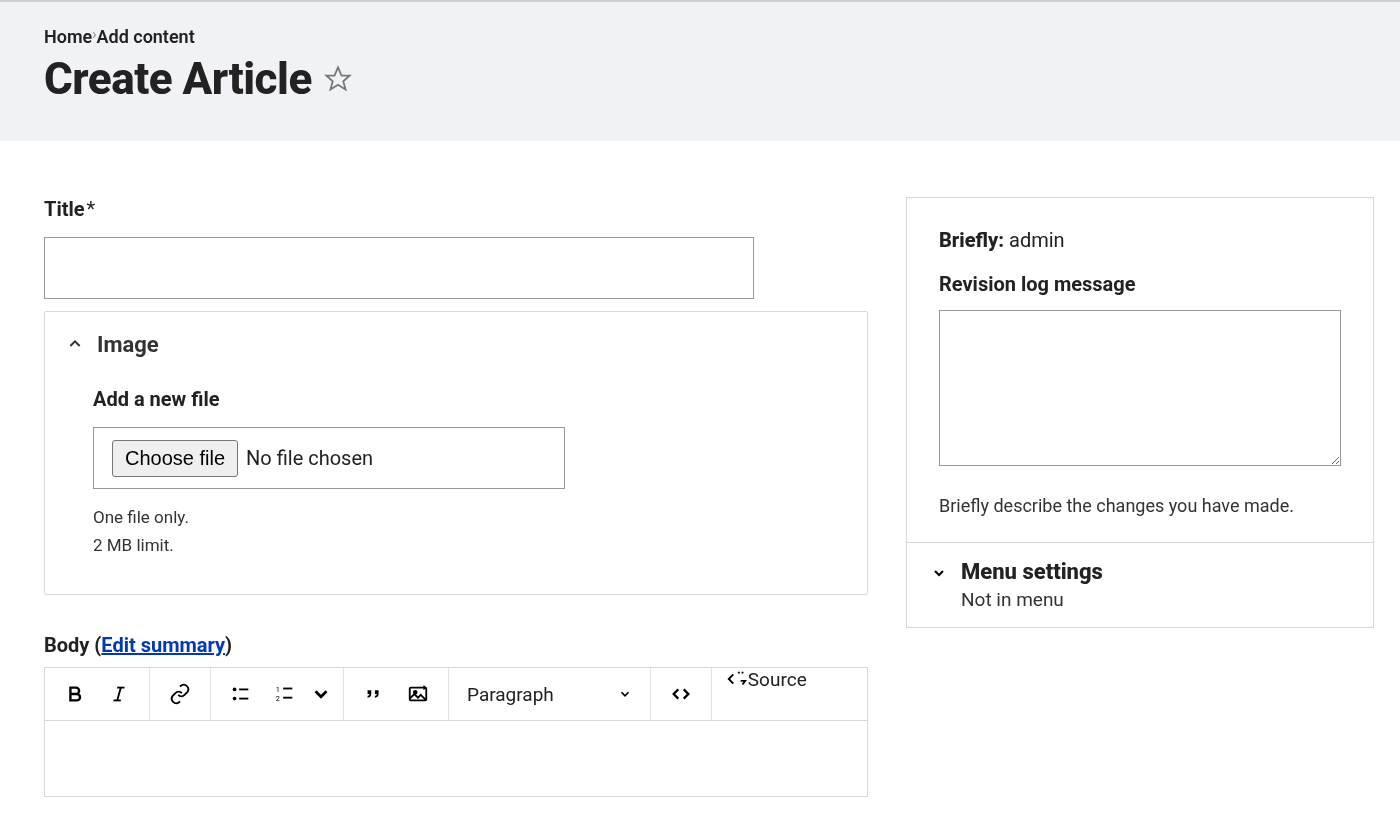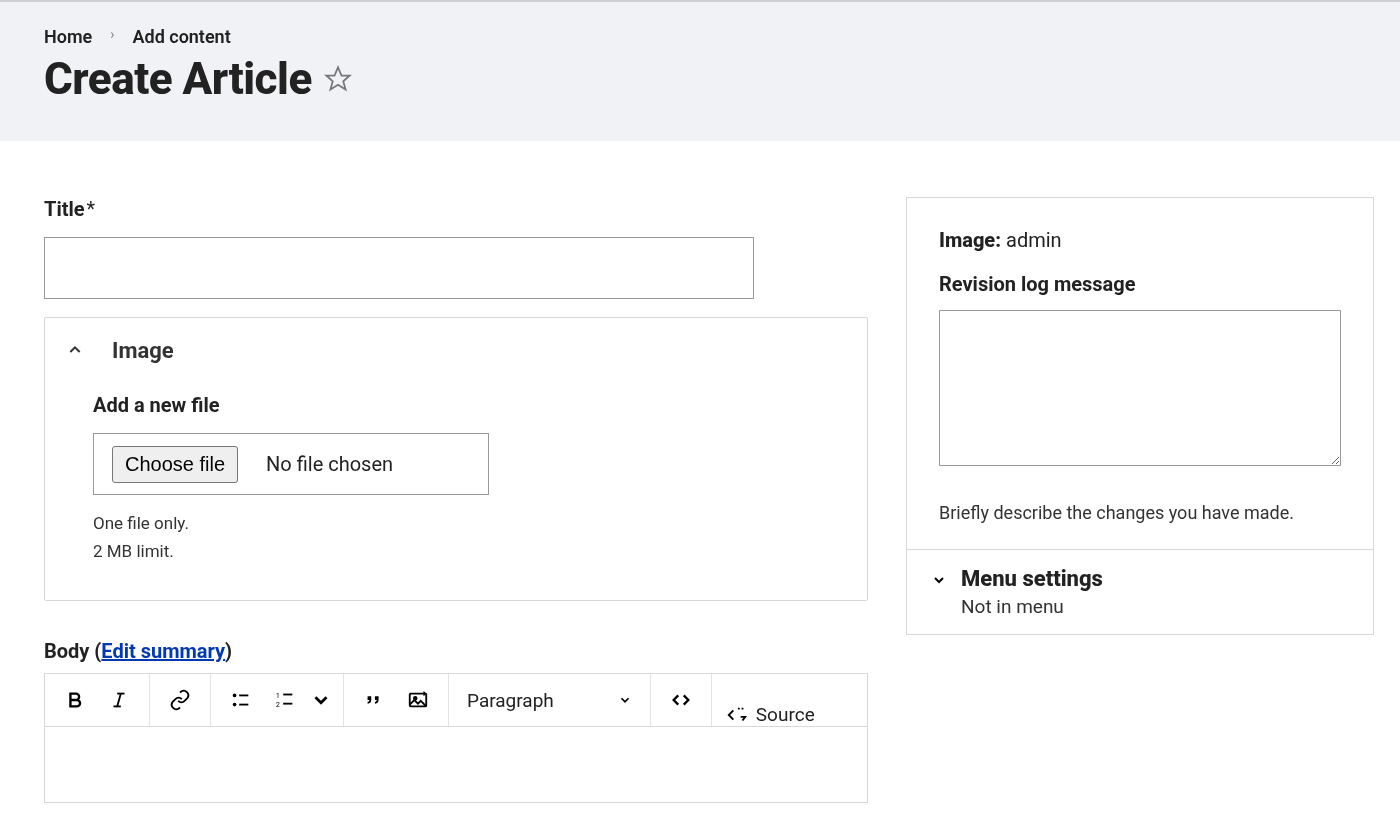--- a/index.html
+++ b/index.html
@@ -1,62 +1,62 @@
 <!DOCTYPE html>
 <html><head>
 <meta charset="utf-8">
 <style>
 * { box-sizing: border-box; margin: 0; padding: 0; }
 body { font-family: -apple-system, BlinkMacSystemFont, "Segoe UI", Roboto, sans-serif; color: #222; background: #fff; }
 .header-region { background: #f1f2f5; border-top: 2px solid #cfcfd1; padding: 24px 44px 36px; }
-.breadcrumb { display: flex; gap: 18px; font-size: 18px; color: #222; margin-bottom: 6px; }
+.breadcrumb { display: flex; font-size: 18px; color: #222; margin-bottom: 6px; }
 .breadcrumb a { color: #222; text-decoration: none; font-weight: 600; }
 .breadcrumb .sep { color: #888; font-size: 14px; }
 .title-row { display: flex; align-items: center; gap: 12px; }
 .page-title { font-size: 44px; font-weight: 800; letter-spacing: -0.5px; }
 .star { width: 28px; height: 28px; color: #777; cursor: pointer; }
 .layout { display: flex; gap: 38px; padding: 56px 30px 0 44px; align-items: flex-start; }
 .main { flex: 0 0 824px; }
 .sidebar { flex: 0 0 468px; border: 1px solid #d8d8d8; }
 
-.field { margin-bottom: 18px; }
+.field { margin-bottom: 12px; }
 .field-label { font-size: 20px; font-weight: 700; margin-bottom: 16px; display: block; }
 .req { font-weight: 400; margin-left: 2px; }
 .text-input { width: 710px; height: 62px; border: 1px solid #999; font-size: 18px; padding: 0 12px; }
 
 .details { border: 1px solid #d8d8d8; border-radius: 2px; padding: 0; margin-bottom: 38px; }
-.details-summary { display: flex; align-items: center; gap: 29px; padding: 20px 22px; cursor: pointer; font-size: 22px; font-weight: 700; color: #333; }
+.details-summary { display: flex; align-items: center; gap: 14px; padding: 20px 22px; cursor: pointer; font-size: 22px; font-weight: 700; color: #333; }
 .chevron-up { width: 16px; height: 16px; }
 .details-body { padding: 10px 48px 34px; }
 .sub-label { font-size: 20px; font-weight: 700; margin-bottom: 16px; display: block; }
-.file-box { width: 396px; height: 62px; border: 1px solid #999; display: flex; align-items: center; padding: 0 18px; gap: 28px; }
+.file-box { width: 472px; height: 62px; border: 1px solid #999; display: flex; align-items: center; padding: 0 18px; gap: 8px; }
 .choose-btn { font-size: 20px; padding: 6px 12px; border: 1px solid #777; background: #efefef; border-radius: 3px; cursor: pointer; }
 .no-file { font-size: 20px; }
 .helptext { font-size: 17px; color: #333; margin-top: 16px; line-height: 1.5; }
 .helptext div { margin-bottom: 2px; }
 
 .body-label { font-size: 20px; font-weight: 700; }
 .edit-summary { color: #0039b3; text-decoration: underline; cursor: pointer; font-weight: 700; }
 
 .toolbar { border: 1px solid #d8d8d8; display: flex; align-items: center; height: 54px; margin-top: 10px; }
 .tool-group { display: flex; align-items: center; height: 100%; padding: 0 8px; border-right: 1px solid #e3e3e3; }
 .tool-btn { width: 44px; height: 44px; display: flex; align-items: center; justify-content: center; cursor: pointer; border-radius: 3px; }
 .tool-btn svg { width: 22px; height: 22px; }
 .para-select { display: flex; align-items: center; gap: 64px; font-size: 19px; padding: 0 18px; cursor: pointer; height: 100%; border-right: 1px solid #e3e3e3; }
 .chev-small { width: 14px; height: 14px; }
-.src-group { display: flex; align-items: flex-end; gap: 8px; padding: 0 14px; height: 100%; cursor: pointer; }
+.src-group { display: flex; align-items: flex-start; padding: 0 14px; height: 100%; cursor: pointer; }
 .src-group .lbl { font-size: 19px; }
 .editor-body { border: 1px solid #d8d8d8; border-top: none; height: 76px; }
 
 .side-pad { padding: 30px 32px 26px; }
 .meta-line { font-size: 20px; margin-bottom: 12px; }
 .meta-line b { font-weight: 800; }
 .rev-label { font-size: 20px; font-weight: 700; margin-top: 20px; margin-bottom: 14px; display: block; }
 .rev-text { width: 100%; height: 156px; border: 1px solid #999; resize: both; font-family: inherit; font-size: 16px; padding: 8px; }
-.rev-desc { font-size: 18px; color: #333; margin-top: 32px; }
+.rev-desc { font-size: 18px; color: #333; margin-top: 25px; }
 
 .accordion { border-top: 1px solid #d8d8d8; padding: 16px 24px; cursor: pointer; }
 .accordion-head { display: flex; align-items: flex-start; gap: 14px; }
 .acc-chev { width: 16px; height: 16px; margin-top: 6px; flex-shrink: 0; }
 .acc-title { font-size: 22px; font-weight: 800; }
 .acc-sub { font-size: 19px; color: #333; margin-top: 4px; }
 </style>
 </head>
 <body>
 
@@ -196,21 +196,21 @@
           <span class="lbl">Source</span>
         </div>
       </div>
       <div class="editor-body"></div>
     </div>
 
   </div>
 
   <aside class="sidebar">
     <div class="side-pad">
-      <div class="meta-line"><b>Image:</b> <span>admin</span></div>
+      <div class="meta-line"><b>Briefly:</b> <span>admin</span></div>
       <label class="rev-label">Revision log message</label>
       <textarea class="rev-text" style=""></textarea>
       <div class="rev-desc">Briefly describe the changes you have made.</div>
     </div>
     <div class="accordion">
       <div class="accordion-head">
         <svg class="acc-chev" viewBox="0 0 24 24" fill="none" stroke="#000" stroke-width="3">
             <polyline points="6,9 12,15 18,9"></polyline>
           </svg>
         <div>

